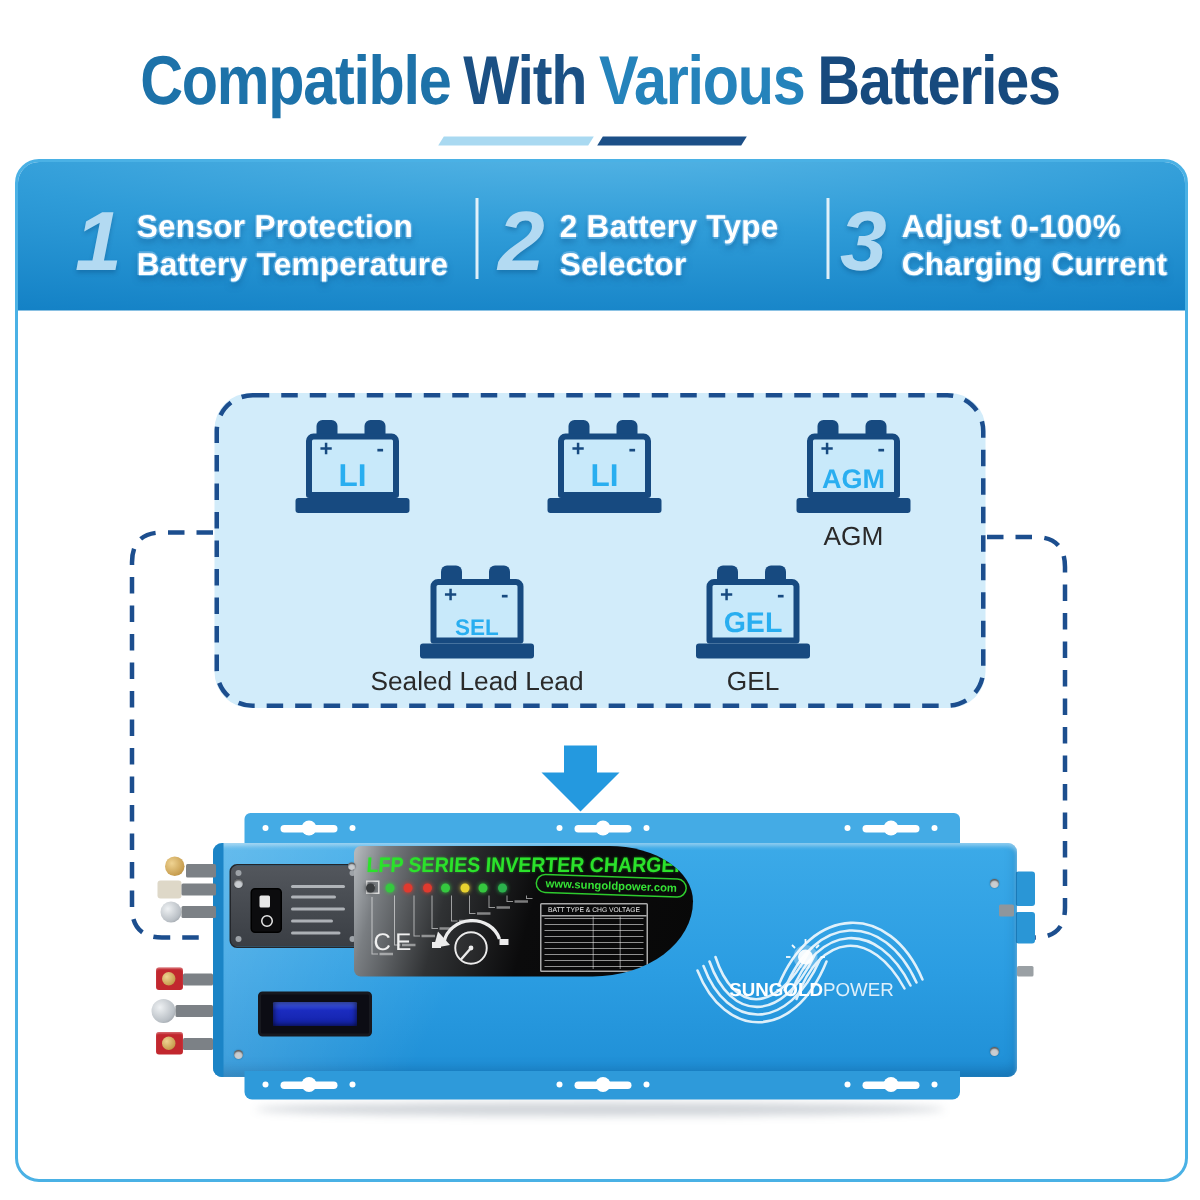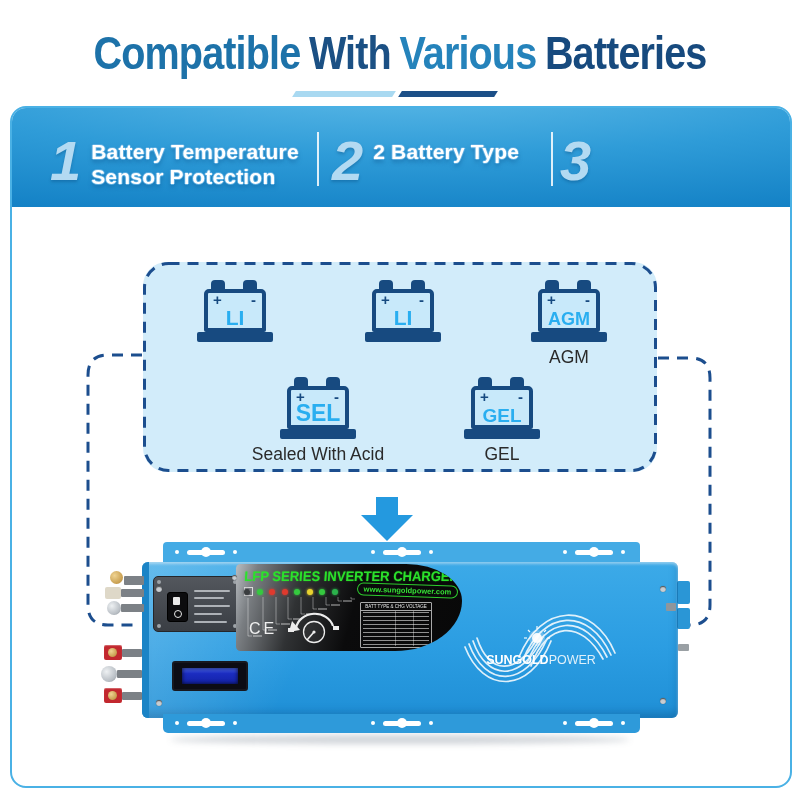--- a/index.html
+++ b/index.html
@@ -142,34 +142,39 @@
     <span class="w w1">Compatible</span><span class="w w2">With</span><span class="w w3">Various</span><span class="w w4">Batteries</span>
   </div>
   <div class="ul ul-l"></div>
   <div class="ul ul-r"></div>
 
   <div class="shell">
     <div class="band">
       <div class="feature" style="left:38px">
         <div class="fnum">1</div>
         <div class="ftext">
+          <div class="fline">Sensor Protection</div>
           <div class="fline">Battery Temperature</div>
-          <div class="fline">Sensor Protection</div>
         </div>
       </div>
       <div class="fdiv" style="left:305px"></div>
       <div class="feature" style="left:320px">
         <div class="fnum">2</div>
         <div class="ftext">
           <div class="fline">2 Battery Type</div>
+          <div class="fline">Selector</div>
         </div>
       </div>
       <div class="fdiv" style="left:539px"></div>
       <div class="feature" style="left:548px">
         <div class="fnum">3</div>
+        <div class="ftext">
+          <div class="fline">Adjust 0-100%</div>
+          <div class="fline">Charging Current</div>
+        </div>
       </div>
     </div>
   </div>
 
   <div class="bpanel"></div>
 
   <svg class="overlay" viewBox="0 0 800 800">
     <rect x="144.5" y="263.5" width="511" height="207" rx="24" fill="none" stroke="#1c4e8e" stroke-width="3" stroke-dasharray="11 8"></rect>
     <path d="M142,355 H108 Q88,355 88,375 V605 Q88,625 108,625 H134" fill="none" stroke="#1c4e8e" stroke-width="3" stroke-dasharray="11 8"></path>
     <path d="M658,358 H690 Q710,358 710,378 V605 Q710,625 690,625 H674" fill="none" stroke="#1c4e8e" stroke-width="3" stroke-dasharray="11 8"></path>
@@ -208,25 +213,25 @@
     <div class="bbase"></div>
   </div>
   <div class="bname" style="left:479px;top:347px">AGM</div>
 
   <div class="batt" style="left:280px;top:377px">
     <div class="term t-l"></div>
     <div class="term t-r"></div>
     <div class="bbody">
       <span class="bsign s-p">+</span>
       <span class="bsign s-m">-</span>
-      <div class="blabel" style="font-size:23px">SEL</div>
+      <div class="blabel" style="font-size:15px">SEL</div>
     </div>
     <div class="bbase"></div>
   </div>
-  <div class="bname" style="left:228px;top:444px">Sealed With Acid</div>
+  <div class="bname" style="left:228px;top:444px">Sealed Lead Lead</div>
 
   <div class="batt" style="left:464px;top:377px">
     <div class="term t-l"></div>
     <div class="term t-r"></div>
     <div class="bbody">
       <span class="bsign s-p">+</span>
       <span class="bsign s-m">-</span>
       <div class="blabel" style="font-size:19px">GEL</div>
     </div>
     <div class="bbase"></div>

